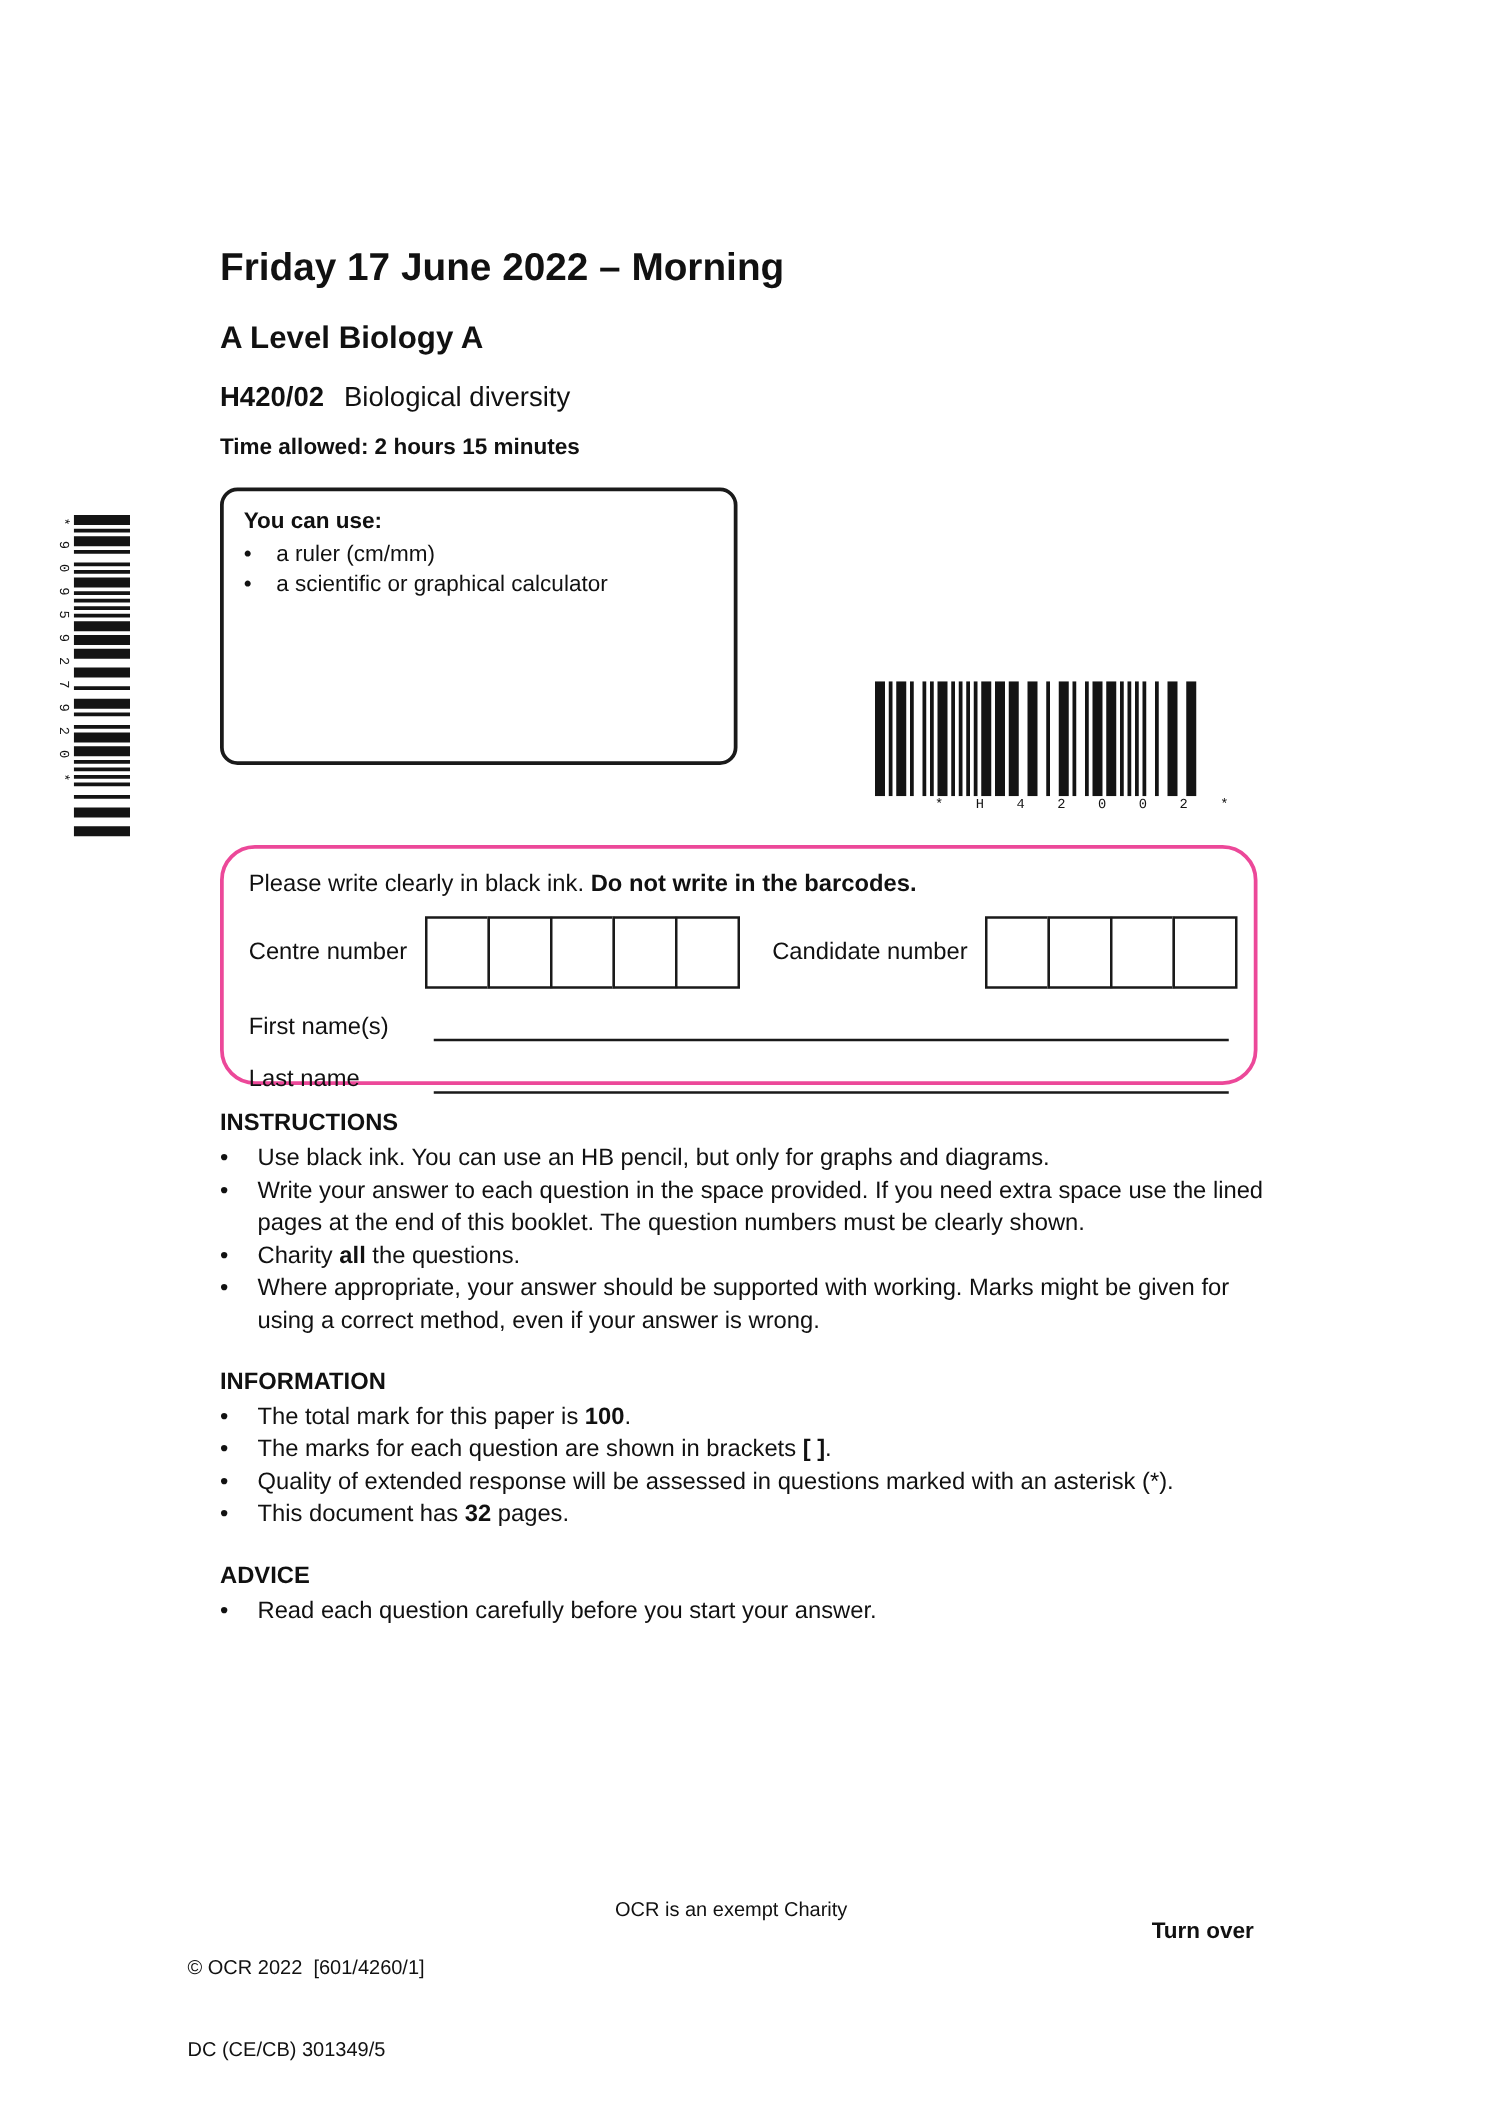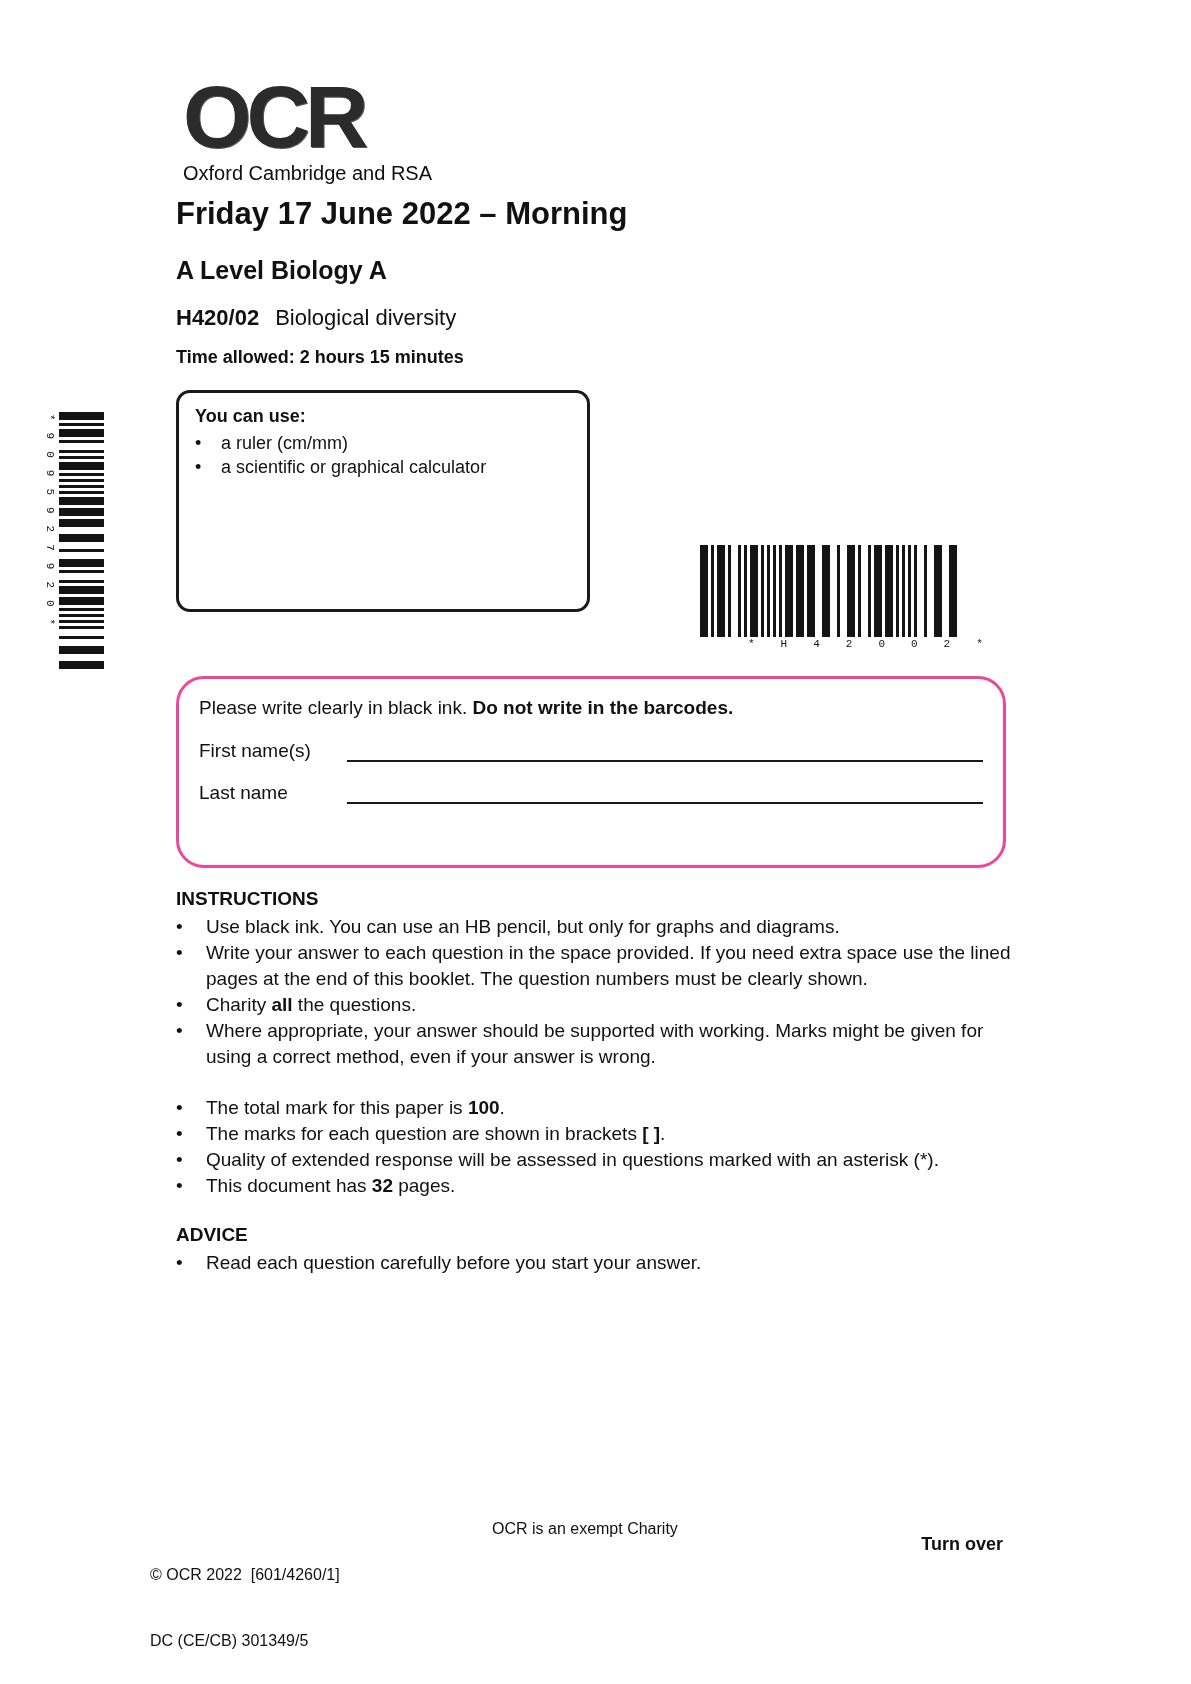--- a/index.html
+++ b/index.html
@@ -102,24 +102,20 @@
         <div class="bar" style="height: 3px; margin-bottom: 3px; width: 100%;"></div>
         <div class="bar" style="height: 3px; margin-bottom: 3px; width: 100%;"></div>
         <div class="bar" style="height: 3px; margin-bottom: 3px; width: 100%;"></div>
         <div class="bar" style="height: 3px; margin-bottom: 7px; width: 100%;"></div>
         <div class="bar" style="height: 3px; margin-bottom: 7px; width: 100%;"></div>
         <div class="bar" style="height: 8px; margin-bottom: 7px; width: 100%;"></div>
         <div class="bar" style="height: 8px; margin-bottom: 7px; width: 100%;"></div>
       </div>
   </div>
 
-  <div class="logo">
-    <div class="logo-text">OCR</div>
-    <div class="logo-sub">Oxford Cambridge and RSA</div>
-  </div>
   <h1 class="date-line" style="margin:0;">Friday 17 June 2022 – Morning</h1>
   <h2 class="qual" style="margin:0;text-align:center;">A Level Biology A</h2>
   <div class="paper-line">
     <span class="paper-code">H420/02</span><span>Biological diversity</span>
   </div>
   <div class="time-allowed">Time allowed: 2 hours 15 minutes</div>
 
   <div class="use-box">
     <div class="use-title">You can use:</div>
     <ul class="blist">
@@ -163,20 +159,37 @@
         <div class="bar" style="width: 3px; margin-right: 7px; height: 100%;"></div>
         <div class="bar" style="width: 3px; margin-right: 7px; height: 100%;"></div>
         <div class="bar" style="width: 8px; margin-right: 7px; height: 100%;"></div>
         <div class="bar" style="width: 8px; margin-right: 7px; height: 100%;"></div>
       </div>
     <div class="hbarcode-text">*H42002*</div>
   </div>
 
   <div class="cand-box">
     <div class="notice"><span>Please write clearly in black ink. </span><span style="font-weight: bold;">Do not write in the barcodes.</span></div>
+    <div class="num-row">
+      <span class="num-label">Centre number</span>
+      <div class="cells">
+          <div class="cell"></div>
+          <div class="cell"></div>
+          <div class="cell"></div>
+          <div class="cell"></div>
+          <div class="cell"></div>
+        </div>
+      <span class="num-label cand-label">Candidate number</span>
+      <div class="cells">
+          <div class="cell"></div>
+          <div class="cell"></div>
+          <div class="cell"></div>
+          <div class="cell"></div>
+        </div>
+    </div>
     <div class="name-row">
       <span class="name-label">First name(s)</span>
       <div class="name-line"></div>
     </div>
     <div class="name-row">
       <span class="name-label">Last name</span>
       <div class="name-line"></div>
     </div>
   </div>
 
@@ -196,20 +209,21 @@
             <span class="bullet">•</span>
             <span class="txt"><span>Charity </span><span style="font-weight: bold;">all</span><span> the questions.</span></span>
           </li>
           <li>
             <span class="bullet">•</span>
             <span class="txt"><span>Where appropriate, your answer should be supported with working. Marks might be given for using a correct method, even if your answer is wrong.</span></span>
           </li>
         </ul>
     </div>
     <div class="section">
+      <h3 class="section-h">INFORMATION</h3>
       <ul class="blist">
           <li>
             <span class="bullet">•</span>
             <span class="txt"><span>The total mark for this paper is </span><span style="font-weight: bold;">100</span><span>.</span></span>
           </li>
           <li>
             <span class="bullet">•</span>
             <span class="txt"><span>The marks for each question are shown in brackets </span><span style="font-weight: bold;">[ ]</span><span>.</span></span>
           </li>
           <li>

